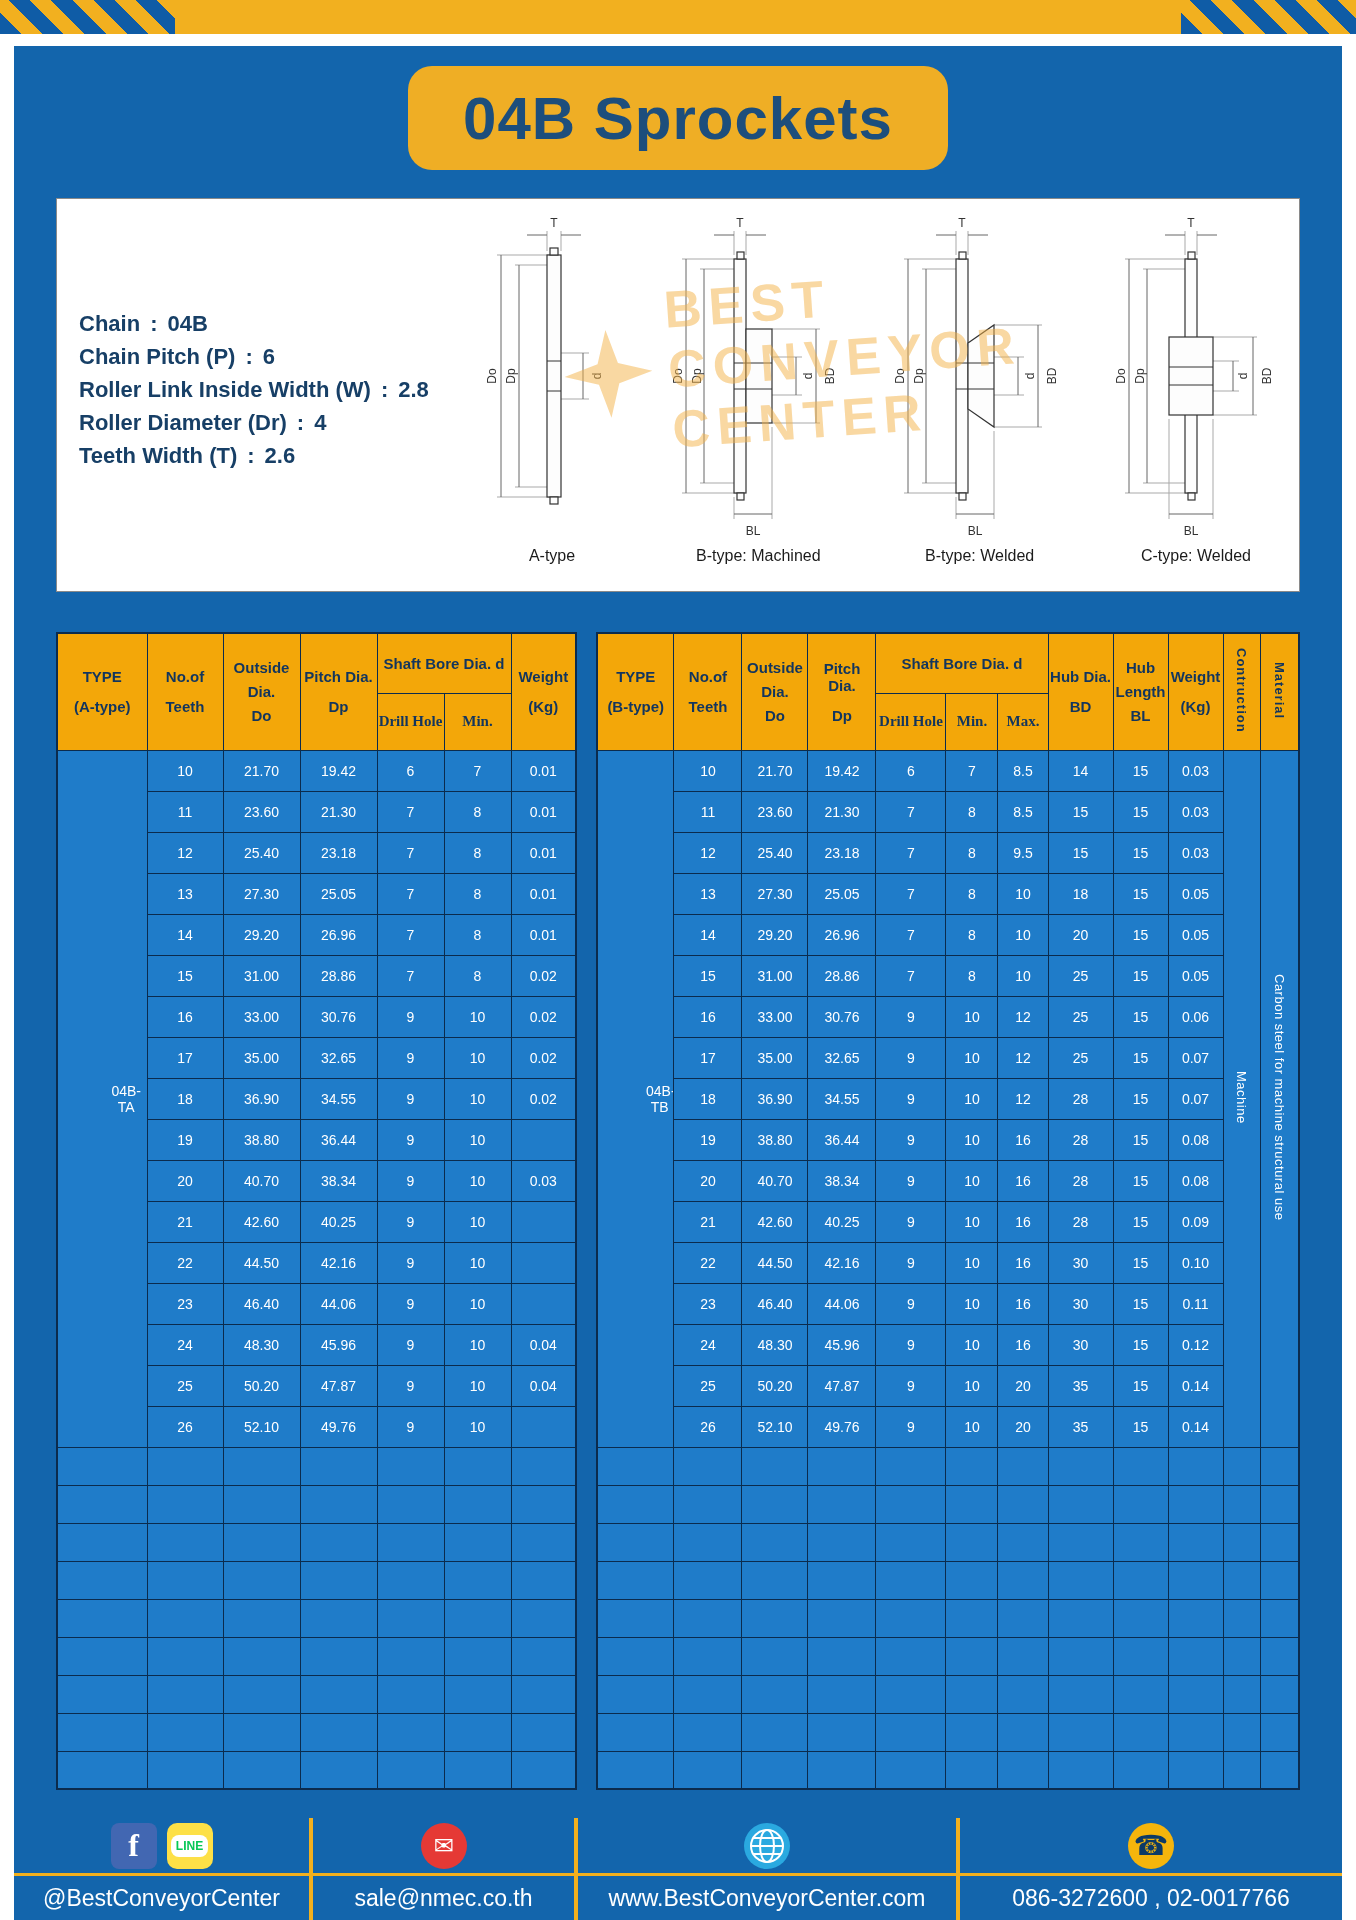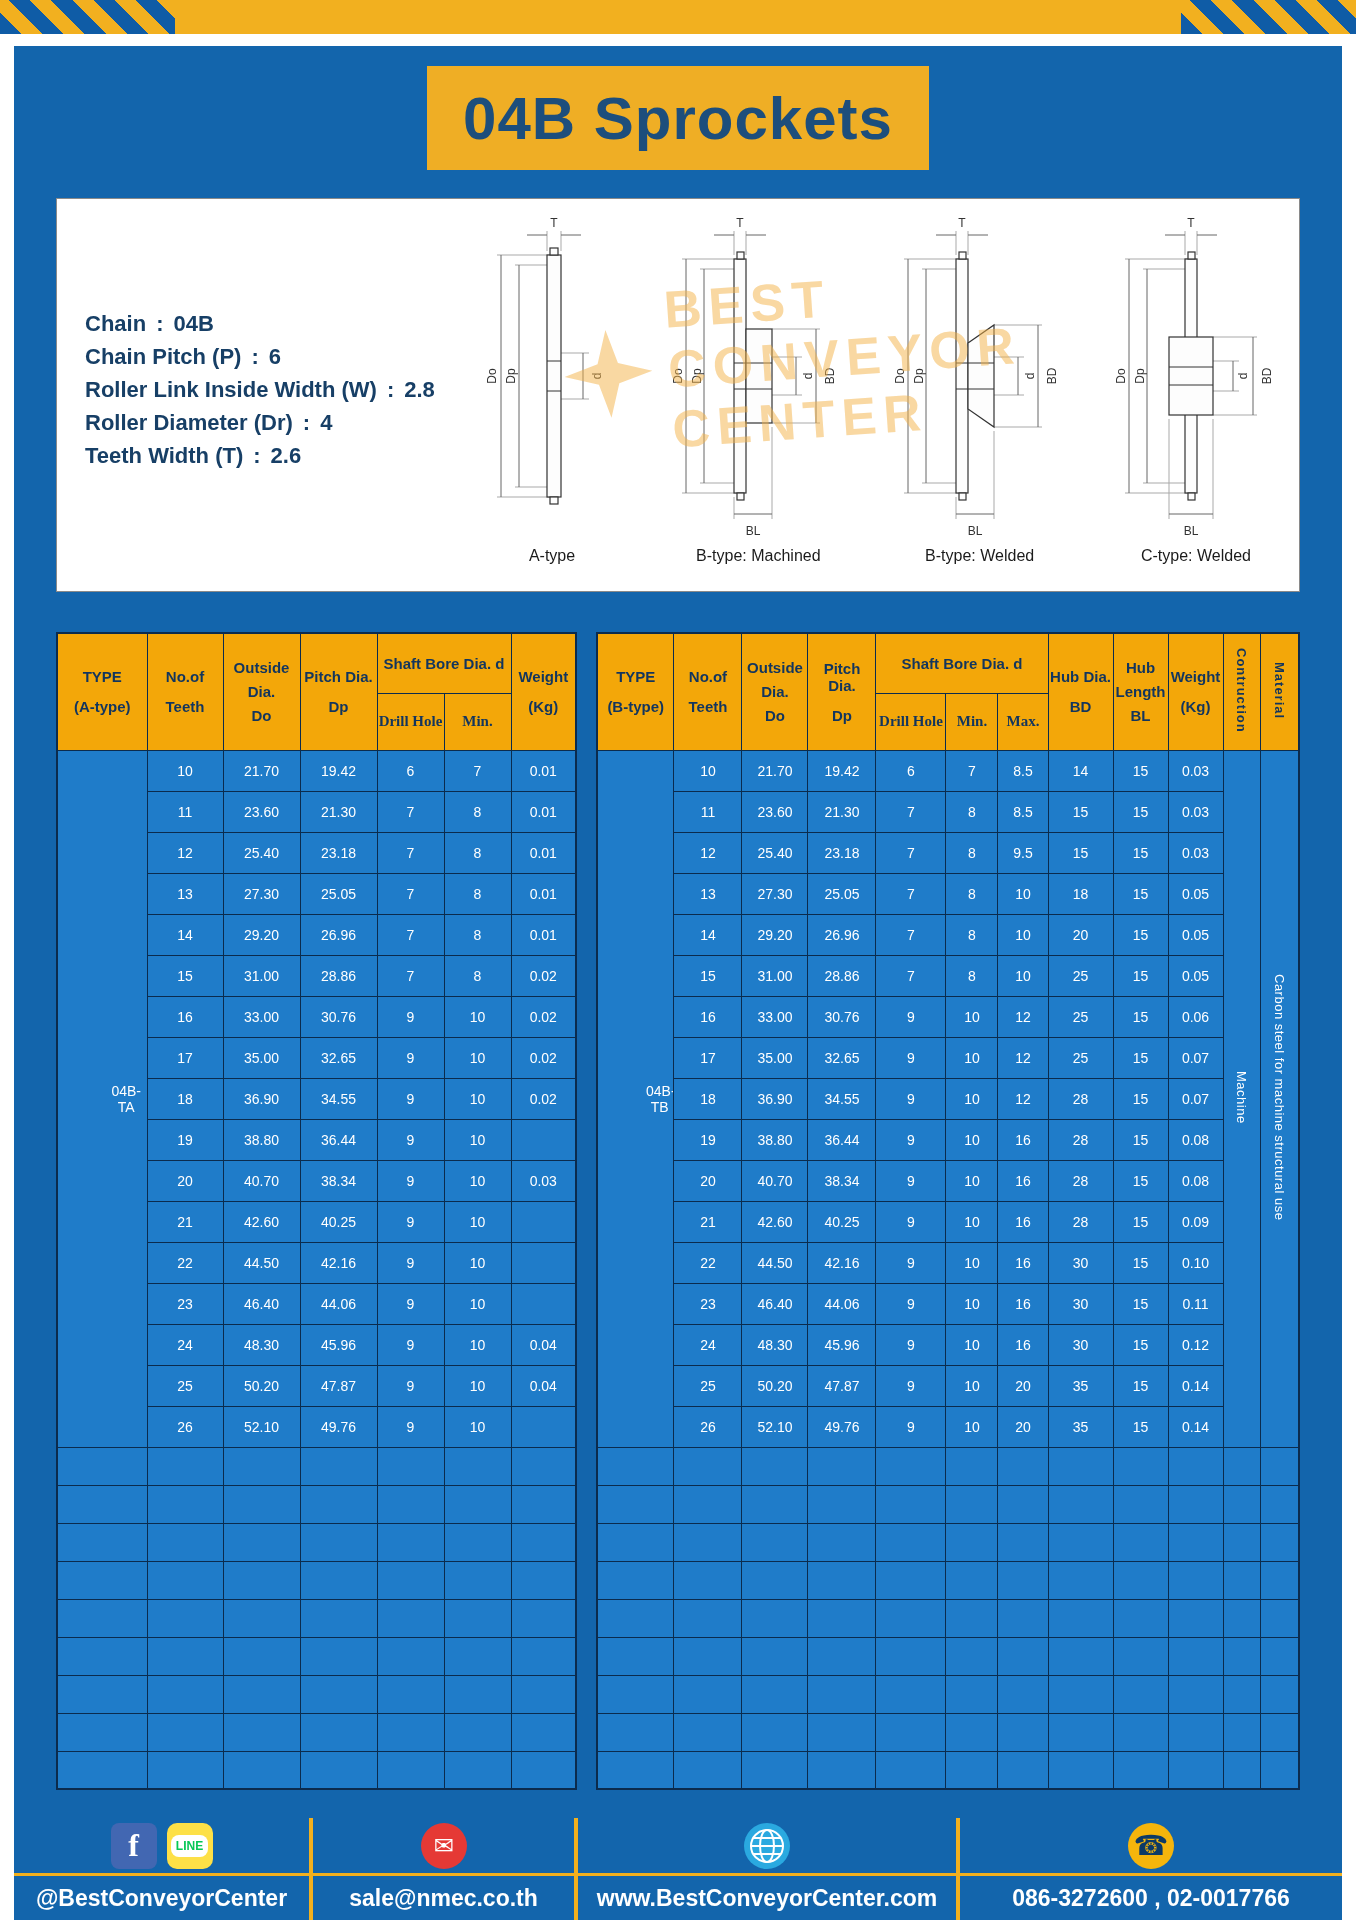--- a/index.html
+++ b/index.html
@@ -6,26 +6,26 @@
   body { width:1356px; height:1920px; background:#ffffff; font-family:"Liberation Sans", sans-serif; position:relative; overflow:hidden; }
 
   
   .hazard { height:34px; display:flex; }
   .hz-stripe { width:175px; background:repeating-linear-gradient(45deg,#0f5ca6 0 15px,#f2b01f 15px 30px); }
   .hz-mid { flex:1; background:#f2b01f; }
 
   
   .panel { position:absolute; left:14px; right:14px; top:46px; bottom:0; background:#1365ac; padding-top:20px; }
 
-  .banner { width:502px; height:104px; margin:0 auto; background:#efae25; display:flex; align-items:center; justify-content:center; }
+  .banner { width:540px; height:104px; margin:0 auto; background:#efae25; display:flex; align-items:center; justify-content:center;border-radius:24px; }
   .banner .title { font-size:60px; font-weight:bold; color:#1d4e7c; letter-spacing:1px; }
 
   
   .spec-box { width:1244px; height:394px; margin:28px auto 0; background:#ffffff; position:relative; border:1px solid #8a8a8a; }
-  .specs { position:absolute; left:28px; top:108px; }
+  .specs { position:absolute; left:22px; top:108px; }
   .spec-line { font-size:22px; font-weight:bold; color:#173f66; line-height:33px; white-space:nowrap; }
   .spec-line .colon { margin:0 10px; }
 
   .diagrams { position:absolute; left:420px; right:18px; top:12px; display:flex; justify-content:space-between; align-items:flex-end; }
   .diagram { text-align:center; }
   .diagram svg text { font-size:12px; fill:#333; font-family:"Liberation Sans",sans-serif; }
   .caption { margin-top:2px; font-size:16px; color:#1b1b1b; }
 
   .watermark { position:absolute; left:505px; top:72px; display:flex; align-items:center; gap:14px; transform:rotate(-4deg); pointer-events:none; }
   .wm-text { font-size:52px; line-height:60px; font-weight:bold; letter-spacing:7px; color:rgba(244,178,70,0.5); }
@@ -46,21 +46,21 @@
   tr.data-row td { height:41px; }
   tr.empty-row td { height:38px; }
   td.type-cell { font-size:16px;padding-left:48px; }
   td.vdata-cell .vtext { writing-mode:vertical-rl; text-orientation:mixed; font-size:13px; letter-spacing:0.5px; display:inline-block; }
 
   
   .footer { position:absolute; left:0; right:0; bottom:0; height:102px; display:flex; }
   .f-sec { display:flex; flex-direction:column; }
   .f-sec + .f-sec { border-left:4px solid #f2b01f; }
   .f-sec .icons-row { height:55px; display:flex; align-items:center; justify-content:center; gap:10px; }
-  .f-sec .text-row { height:47px; border-top:3px solid #f2b01f; display:flex; align-items:center; justify-content:center; color:#ffffff; font-weight:bold; font-size:23px; white-space:nowrap; }
+  .f-sec .text-row { height:47px; border-top:3px solid #f2b01f; display:flex; align-items:center; justify-content:center; color:#ffffff; font-weight:normal; font-size:23px; white-space:nowrap; }
   .s1 { width:295px; } .s2 { width:265px; } .s3 { width:382px; } .s4 { flex:1; }
   .fb-tile { width:46px; height:46px; border-radius:8px; background:#4267b2; color:#fff; font-size:32px; font-weight:bold; display:flex; align-items:center; justify-content:center; font-family:"Liberation Serif",serif; }
   .line-tile { width:46px; height:46px; border-radius:10px; background:#fde047; display:flex; align-items:center; justify-content:center; }
   .line-bubble { background:#fff; border-radius:8px; padding:4px 5px; color:#06c755; font-size:12px; font-weight:bold; }
   .circle-icon { width:46px; height:46px; border-radius:50%; display:flex; align-items:center; justify-content:center; }
   .mail-circle { background:#e53935; color:#fff; font-size:24px; font-family:"DejaVu Sans",sans-serif; }
   .phone-circle { background:#f5b50c; color:#0d3a66; font-size:28px; font-family:"DejaVu Sans",sans-serif; }
 </style>
 </head>
 <body>

